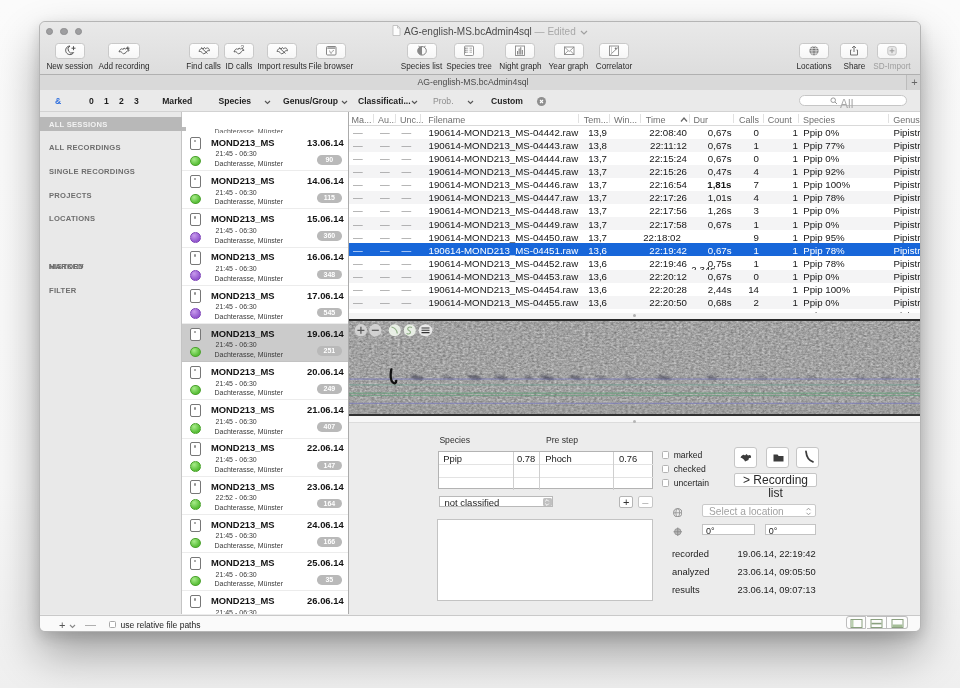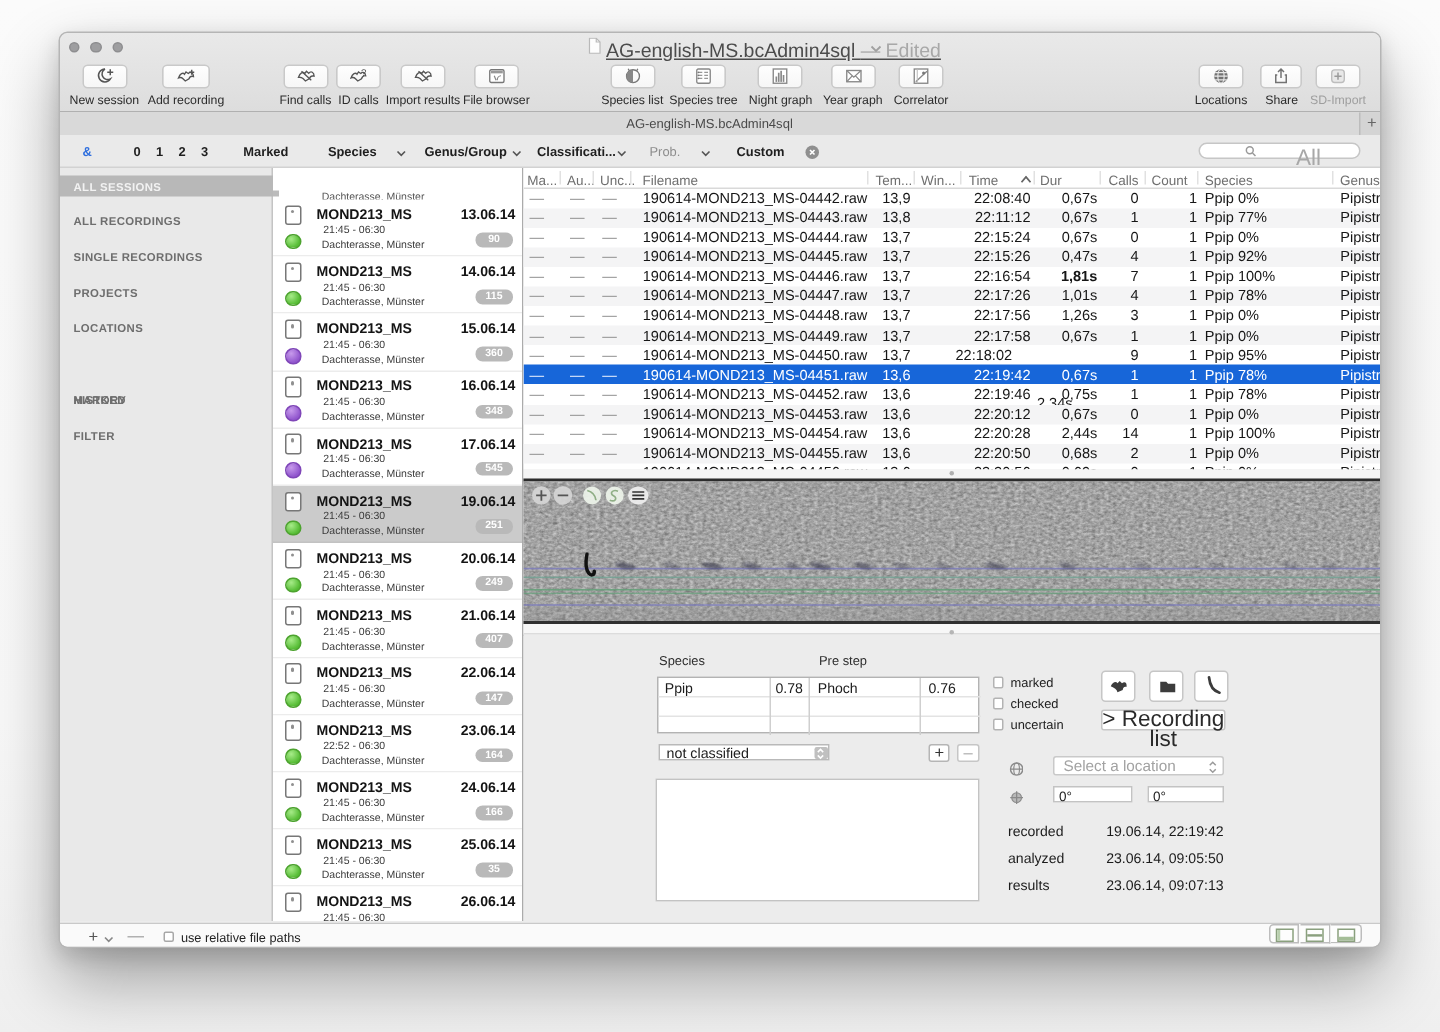--- a/index.html
+++ b/index.html
@@ -50,21 +50,21 @@
 <div id="win">
 
 <div class="abs" style="left:0;top:0;width:882px;height:53px;background:linear-gradient(#e9e9e9,#dddddd);border-bottom:1px solid #b0b0b0;border-radius:6px 6px 0 0;"></div>
 <div class="tl" style="left:6.1px"></div>
 <div class="tl" style="left:20.299999999999997px"></div>
 <div class="tl" style="left:34.5px"></div>
 <svg class="abs" style="left:352px;top:3.2px" width="9" height="11" viewBox="0 0 9 11">
       <path d="M1 .5 H5.5 L8 3 V10.5 H1 Z" fill="#fdfdfd" stroke="#b9b9b9" stroke-width="0.8"></path>
       <path d="M5.5 .5 V3 H8" fill="none" stroke="#b9b9b9" stroke-width="0.8"></path>
     </svg>
-<div class="abs" style="left:364px;top:3.5px;font-size:13px;color:#4c4c4c;white-space:nowrap;text-decoration:underline;">AG-english-MS.bcAdmin4sql <span style="color:#a8a8a8">— Edited</span></div>
+<div class="abs" style="left:364px;top:3.5px;font-size:10px;color:#4c4c4c;white-space:nowrap;">AG-english-MS.bcAdmin4sql <span style="color:#a8a8a8">— Edited</span></div>
 <svg class="abs" style="left:540px;top:8px" width="8" height="5" viewBox="0 0 8 5">
       <polyline points="1,1 4,4 7,1" fill="none" stroke="#a0a0a0" stroke-width="1.2"></polyline>
     </svg>
 <div class="tbtn" style="left:14.6px;width:30px;"></div>
 <svg class="abs" style="left:22.6px;top:22.4px" width="14" height="13" viewBox="0 0 14 13">
       <path d="M7 2 A4.3 4.3 0 1 0 10.6 8.6 A3.6 3.6 0 0 1 7 2" fill="none" stroke="#555" stroke-width="1"></path>
       <path d="M10.5 2.2 v4 M8.5 4.2 h4" stroke="#555" stroke-width="1" fill="none"></path>
     </svg>
 <div class="tlab" style="left:29.6px;">New session</div>
 <div class="tbtn" style="left:68.0px;width:32px;"></div>
@@ -195,21 +195,21 @@
     </svg>
 <div class="abs" style="left:496.5px;top:74.7px;width:9.5px;height:9.5px;border-radius:50%;background:#8f8f8f;"></div>
 <svg class="abs" style="left:498.7px;top:76.9px" width="5" height="5" viewBox="0 0 5 5">
       <path d="M1 1 L4 4 M4 1 L1 4" stroke="#fff" stroke-width="1.1"></path>
     </svg>
 <div class="abs" style="left:759px;top:72.6px;width:108px;height:11.8px;background:#fff;border:1px solid #c6c6c6;border-radius:6px;"></div>
 <svg class="abs" style="left:790px;top:75px" width="8" height="8" viewBox="0 0 8 8">
       <circle cx="3.2" cy="3.2" r="2.3" fill="none" stroke="#9a9a9a" stroke-width="1"></circle>
       <path d="M5 5 L7 7" stroke="#9a9a9a" stroke-width="1"></path>
     </svg>
-<div class="abs" style="left:800px;top:74.5px;font-size:15px;color:#a8a8a8;margin-left:24px;">All</div>
+<div class="abs" style="left:800px;top:74.5px;font-size:12px;color:#a8a8a8;">All</div>
 <div class="abs" style="left:0;top:90px;width:142px;height:502px;background:#e9e9e9;border-right:1px solid #c4c4c4;"></div>
 <div class="abs" style="left:0;top:94.8px;width:142px;height:14.5px;background:#b8b8b8;"></div>
 <div class="sbitem" style="top:98px;color:#f2f2f2;">ALL SESSIONS</div>
 <div class="sbitem" style="top:121.3px;">ALL RECORDINGS</div>
 <div class="sbitem" style="top:145.0px;">SINGLE RECORDINGS</div>
 <div class="sbitem" style="top:168.7px;">PROJECTS</div>
 <div class="sbitem" style="top:192.4px;">LOCATIONS</div>
 <div class="sbitem" style="top:216.1px;margin-top:24px;">HISTORY</div>
 <div class="sbitem" style="top:239.8px;">MARKED</div>
 <div class="sbitem" style="top:263.5px;">FILTER</div>
@@ -465,21 +465,21 @@
 <div class="tc" style="left:420px;width:29px;text-align:right;">1</div>
 <div class="tc" style="left:454.2px;">Ppip 0%</div>
 <div class="tc" style="left:544.5px;">Pipistrel</div>
 </div>
 <div class="trow" style="top:118.40px;">
 <div class="tc dash" style="left:4px;">—</div>
 <div class="tc dash" style="left:31px;">—</div>
 <div class="tc dash" style="left:52.5px;">—</div>
 <div class="tc" style="left:79.5px;">190614-MOND213_MS-04450.raw</div>
 <div class="tc" style="left:228px;width:30px;text-align:right;">13,7</div>
-<div class="tc" style="left:288px;width:50px;text-align:left;">22:18:02</div>
+<div class="tc" style="left:288px;width:50px;text-align:center;">22:18:02</div>
 <div class="tc" style="left:336px;width:30px;text-align:right;margin-top:32px;">2,34s</div>
 <div class="tc" style="left:381px;width:29px;text-align:right;">9</div>
 <div class="tc" style="left:420px;width:29px;text-align:right;">1</div>
 <div class="tc" style="left:454.2px;">Ppip 95%</div>
 <div class="tc" style="left:544.5px;">Pipistrel</div>
 </div>
 <div class="trow sel" style="top:131.45px;">
 <div class="tc dash" style="left:4px;">—</div>
 <div class="tc dash" style="left:31px;">—</div>
 <div class="tc dash" style="left:52.5px;">—</div>
@@ -655,21 +655,21 @@
 <svg class="abs" style="left:389.7px;top:27.3px" width="14" height="13" viewBox="0 0 14 13">
         <path d="M1.5 6.5 C3 3.5 5 3 6 4.5 L7.5 3 L9 4.5 C11 3 12.5 4.5 12 7 C10.5 6.5 9.5 7.5 9.5 9 L6 10.5 C5.5 8.5 4 7.5 1.5 6.5 Z" fill="#3c3c3c"></path>
       </svg>
 <svg class="abs" style="left:422.6px;top:27.7px" width="13" height="12" viewBox="0 0 13 12">
         <path d="M1.5 3.5 h4 l1.2 1.4 h4.8 v5.6 h-10 Z" fill="#3c3c3c"></path>
       </svg>
 <svg class="abs" style="left:452.6px;top:26.7px" width="13" height="14" viewBox="0 0 13 14">
         <path d="M4 1.5 C4.5 6.5 6.5 10.5 11 11.8" fill="none" stroke="#3c3c3c" stroke-width="1.8" stroke-linecap="round"></path>
       </svg>
 <div class="abs" style="left:384.7px;top:49.8px;width:83.7px;height:13.4px;background:#fff;border:1px solid #c6c6c6;border-radius:2px;">
-        <div style="font-size:15px;color:#2a2a2a;text-align:center;line-height:12.5px;">&gt; Recording list</div>
+        <div style="font-size:12px;color:#2a2a2a;text-align:center;line-height:12.5px;">&gt; Recording list</div>
       </div>
 <svg class="abs" style="left:323.9px;top:84.2px" width="9.5" height="9.5" viewBox="0 0 10 10">
         <circle cx="5" cy="5" r="4.3" fill="none" stroke="#8a8a8a" stroke-width="1"></circle>
         <ellipse cx="5" cy="5" rx="2" ry="4.3" fill="none" stroke="#8a8a8a" stroke-width="0.8"></ellipse>
         <path d="M0.7 5 h8.6" stroke="#8a8a8a" stroke-width="0.8"></path>
       </svg>
 <div class="abs" style="left:353px;top:80.7px;width:113.7px;height:12.8px;background:#fff;border:1px solid #c9c9c9;border-radius:2px;">
         <div style="position:absolute;left:6px;top:1.2px;font-size:10.2px;color:#a2a2a2;">Select a location</div>
         <svg style="position:absolute;right:3px;top:2.2px" width="7" height="9" viewBox="0 0 7 9">
           <path d="M1.5 3.2 L3.5 1.2 L5.5 3.2 M1.5 5.8 L3.5 7.8 L5.5 5.8" fill="none" stroke="#9a9a9a" stroke-width="1"></path>

